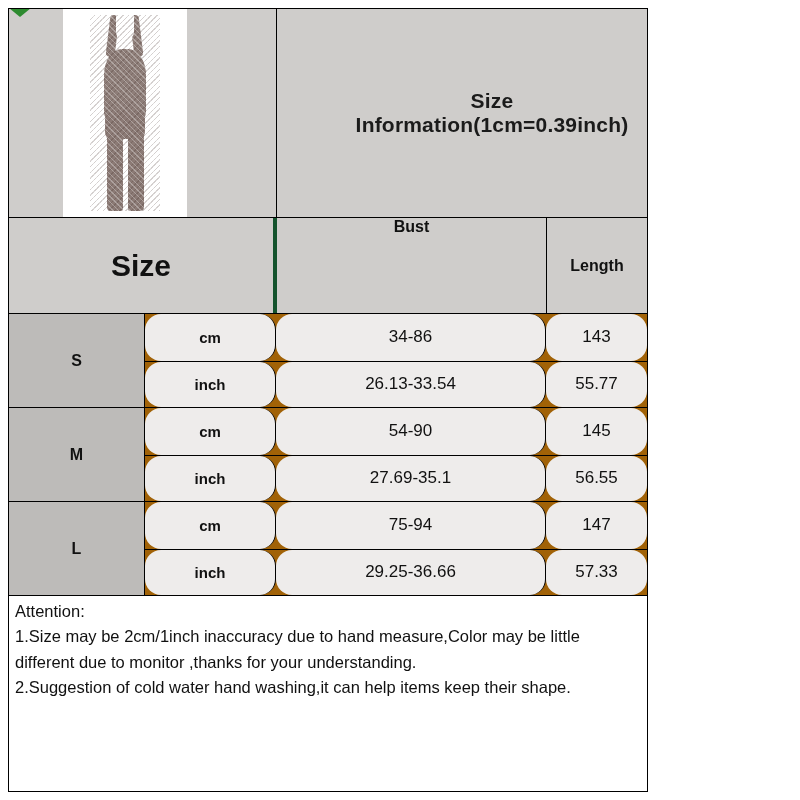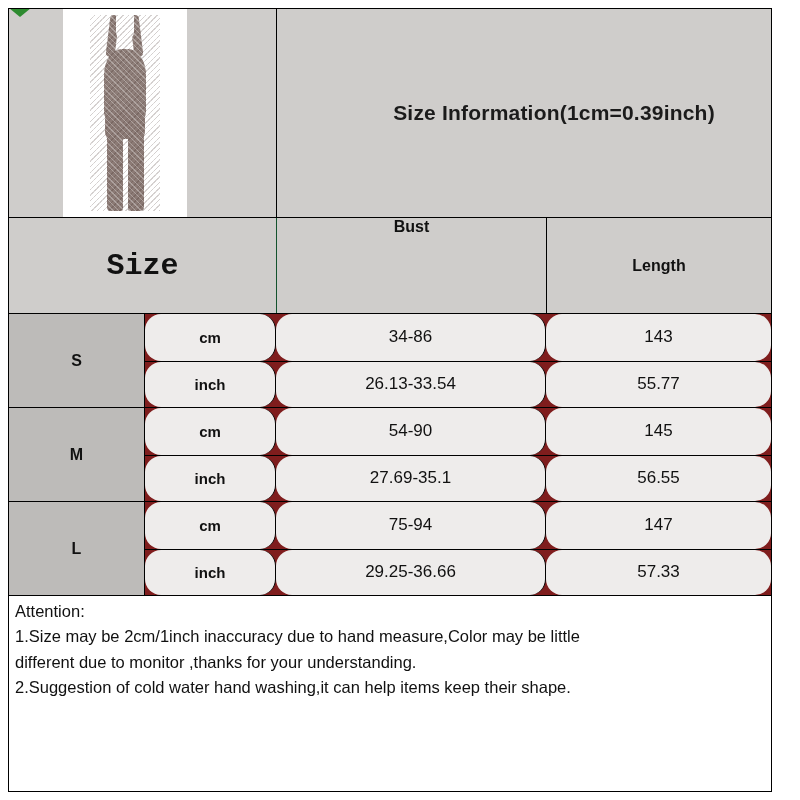--- a/index.html
+++ b/index.html
@@ -16,27 +16,27 @@
   .page {
     position: relative;
     width: 800px;
     height: 800px;
     box-sizing: border-box;
   }
   .chart {
     position: absolute;
     left: 8px;
     top: 8px;
-    width: 764px;
+    width: 640px;
     height: 784px;
     border: 1px solid #000000;
     box-sizing: border-box;
     display: flex;
     flex-direction: column;
-    background: #7f1d1d;
+    background: #a16207;
   }
 
   
   .header-row {
     display: flex;
     height: 208px;
     flex: 0 0 208px;
   }
   .header-img-cell {
     width: 268px;
@@ -165,23 +165,22 @@
     border-top: 1px solid #000;
     box-sizing: border-box;
   }
   .ch-size {
     width: 268px;
     flex: 0 0 268px;
     background: #cfcdcb;
     display: flex;
     align-items: center;
     justify-content: center;
-    border-right: 1px solid #14532d;
-    box-sizing: border-box;
-    font-family: Liberation Mono, monospace;
+    border-right: 4px solid #14532d;
+    box-sizing: border-box;
   }
   .ch-size span {
     font-size: 30px;
     font-weight: bold;
     color: #111;
   }
   .ch-bust {
     width: 270px;
     flex: 0 0 270px;
     background: #cfcdcb;

